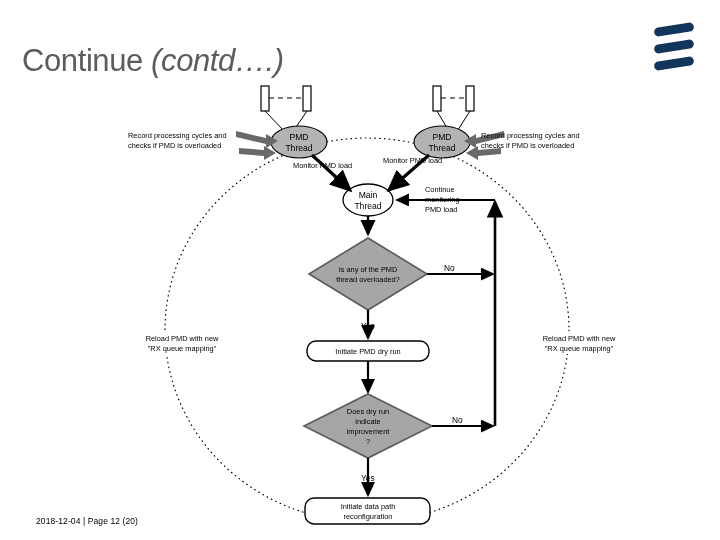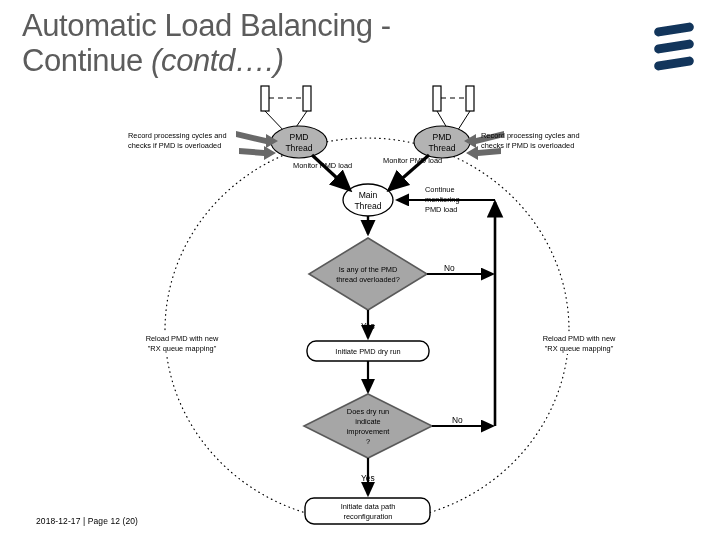--- a/index.html
+++ b/index.html
@@ -77,21 +77,21 @@
   .lbl-branch {
     font-family: "Liberation Sans", sans-serif;
     font-size: 8.4px;
     fill: #000000;
   }
 </style>
 </head>
 <body>
 
 <div id="slide-title">
-  <span>Automatic Load Balancing -</span><br>
+  <br>
   <span>Continue </span><span class="ital">(contd….)</span>
 </div>
 
 <svg id="ericsson-logo" viewBox="0 0 44 52" xmlns="http://www.w3.org/2000/svg">
   <g fill="#12355b">
     <rect x="1" y="3" width="40" height="9" rx="4.5" transform="rotate(-9 21 7.5)"></rect>
     <rect x="1" y="20" width="40" height="9" rx="4.5" transform="rotate(-9 21 24.5)"></rect>
     <rect x="1" y="37" width="40" height="9" rx="4.5" transform="rotate(-9 21 41.5)"></rect>
   </g>
 </svg>
@@ -209,13 +209,13 @@
   <text class="lbl" x="182" y="341" text-anchor="middle">Reload PMD with new</text>
   <text class="lbl" x="182" y="351" text-anchor="middle">"RX queue mapping"</text>
 
   <rect x="521" y="332" width="116" height="22" fill="#ffffff"></rect>
   <text class="lbl" x="579" y="341" text-anchor="middle">Reload PMD with new</text>
   <text class="lbl" x="579" y="351" text-anchor="middle">"RX queue mapping"</text>
 
 </svg>
 </div>
 
-<div id="footer">2018-12-17  |  Page 12 (20)</div>
+<div id="footer">2018-12-04  |  Page 12 (20)</div>
 
 </body></html>

